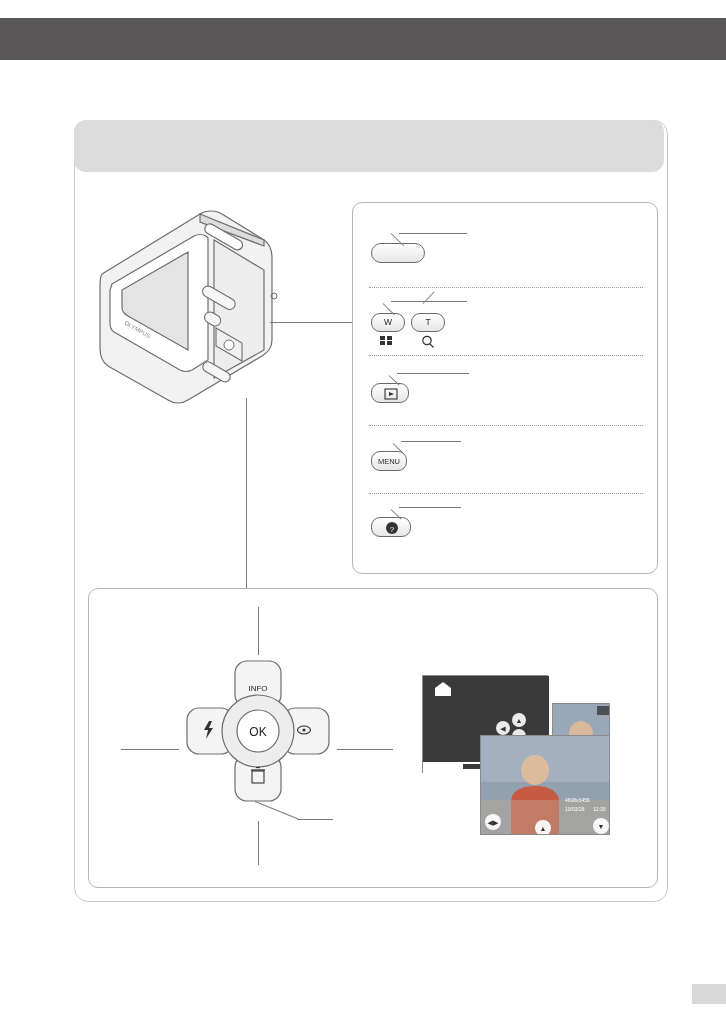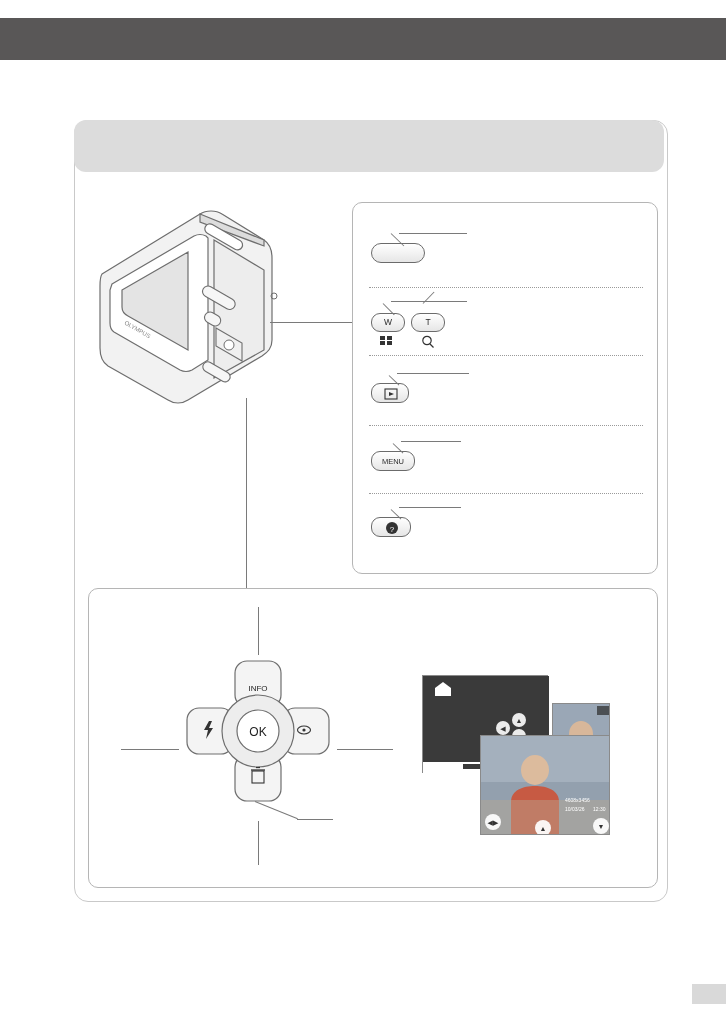--- a/index.html
+++ b/index.html
@@ -248,21 +248,21 @@
   <div class="btn-art pill" style="left:18px; top:180px; width:38px; height:20px;">
     <svg width="38" height="20" style="display:block;">
       <rect x="13" y="5" width="12" height="10" fill="none" stroke="#333" stroke-width="1.1"></rect>
       <polygon points="17,8 22,10 17,12" fill="#333"></polygon>
     </svg>
   </div>
   <div class="leader" style="left:44px; top:170px; width:72px;"></div>
   <div class="leader" style="left:36px; top:172px; width:14px; transform:rotate(44deg); transform-origin:left center;"></div>
   <div style="position:absolute; left:118px; top:162px; font-size:9px; color:#222;"></div>
 
-  <div class="btn-art pill" style="left:18px; top:248px; width:44px; height:20px;">
+  <div class="btn-art pill" style="left:18px; top:248px; width:36px; height:20px;">
     <div class="pill-label" style="margin-top:6px; font-size:7.5px;">MENU</div>
   </div>
   <div class="leader" style="left:48px; top:238px; width:60px;"></div>
   <div class="leader" style="left:40px; top:240px; width:14px; transform:rotate(44deg); transform-origin:left center;"></div>
   <div style="position:absolute; left:110px; top:230px; font-size:9px; color:#222;"></div>
 
   <div class="btn-art pill" style="left:18px; top:314px; width:40px; height:20px;">
     <svg width="40" height="20" style="display:block;">
       <circle cx="20" cy="10" r="6" fill="#333"></circle>
       <text x="20" y="13.5" text-anchor="middle" font-family="Liberation Sans, sans-serif" font-size="8" fill="#fff">?</text>

